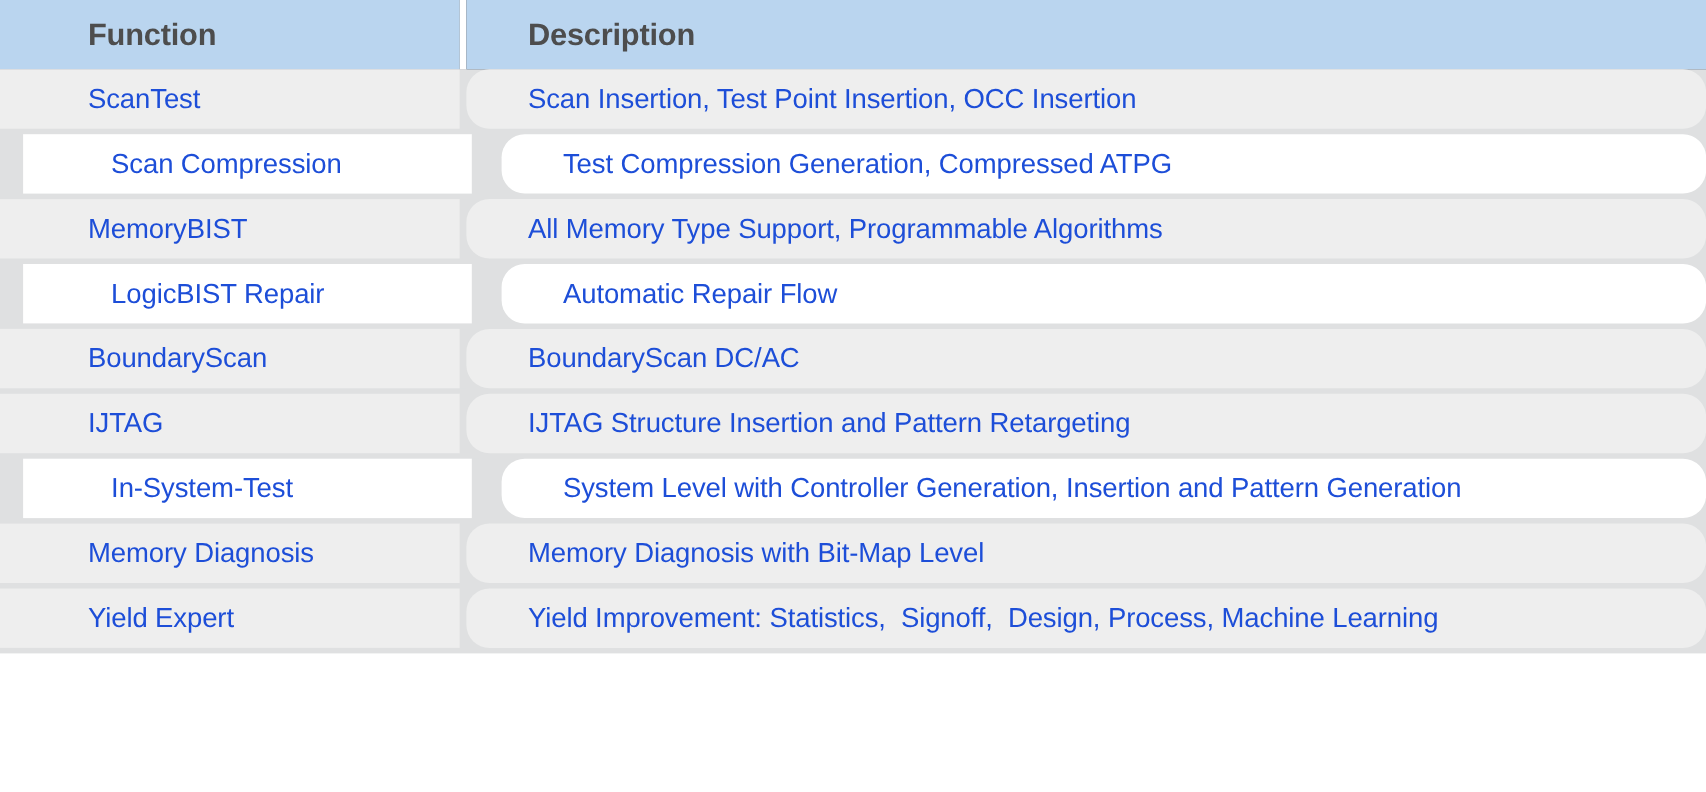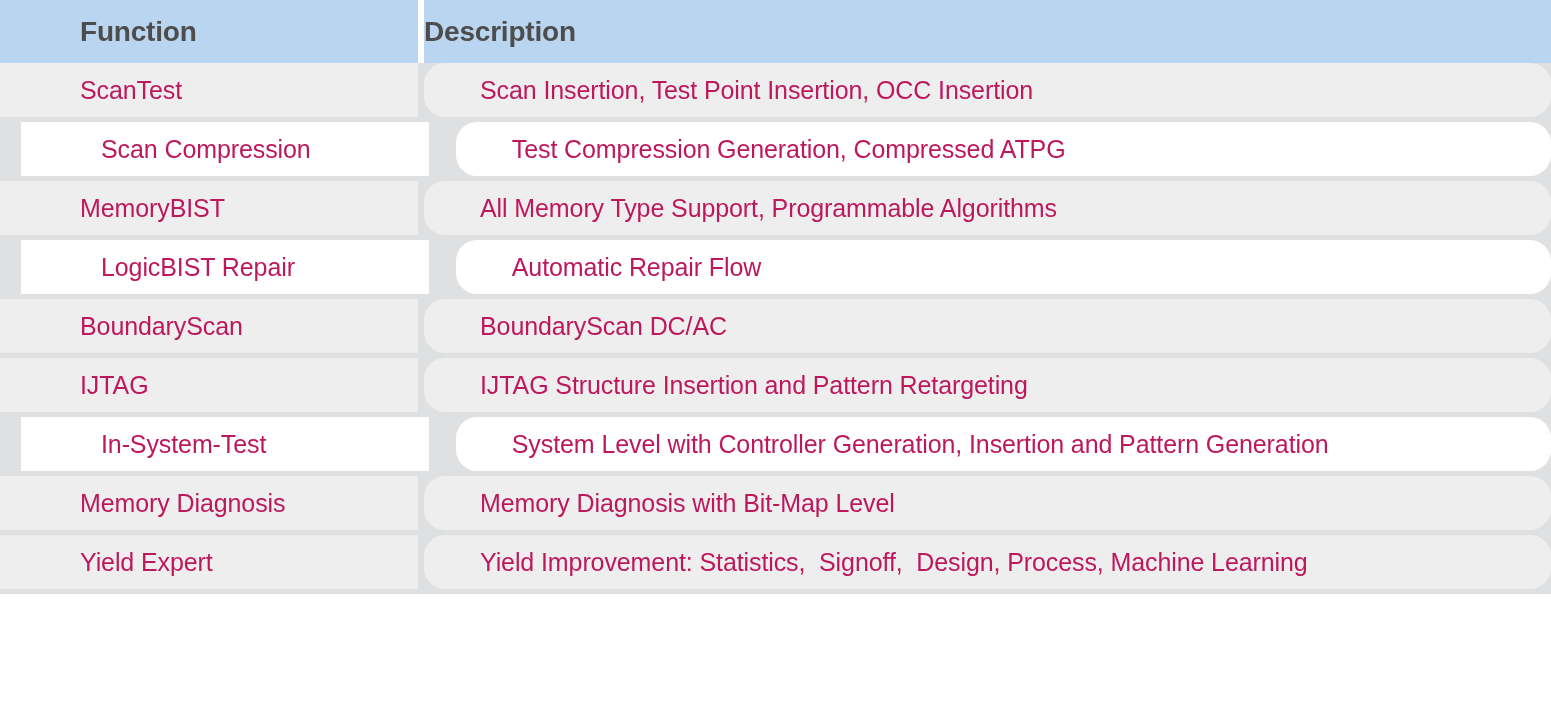--- a/index.html
+++ b/index.html
@@ -43,37 +43,38 @@
     width: 418px;
     padding-left: 80px;
   }
   .th-gap {
     width: 6px;
     background: #ffffff;
     height: 100%;
   }
   .th.col-desc {
     width: 1127px;
+    padding-left: 56px;
   }
 
   
   .tbody {
     display: flex;
     flex-direction: column;
   }
   .tr {
     display: flex;
     height: 54px;
     margin-bottom: 5px;
   }
   .tr:first-child {
     margin-top: 0;
   }
   .td {
-    color: #be185d;
+    color: #1d4ed8;
     font-size: 25px;
     letter-spacing: -0.1px;
     display: flex;
     align-items: center;
     box-sizing: border-box;
     height: 100%;
     white-space: pre;
   }
   .td.col-fn {
     width: 418px;

